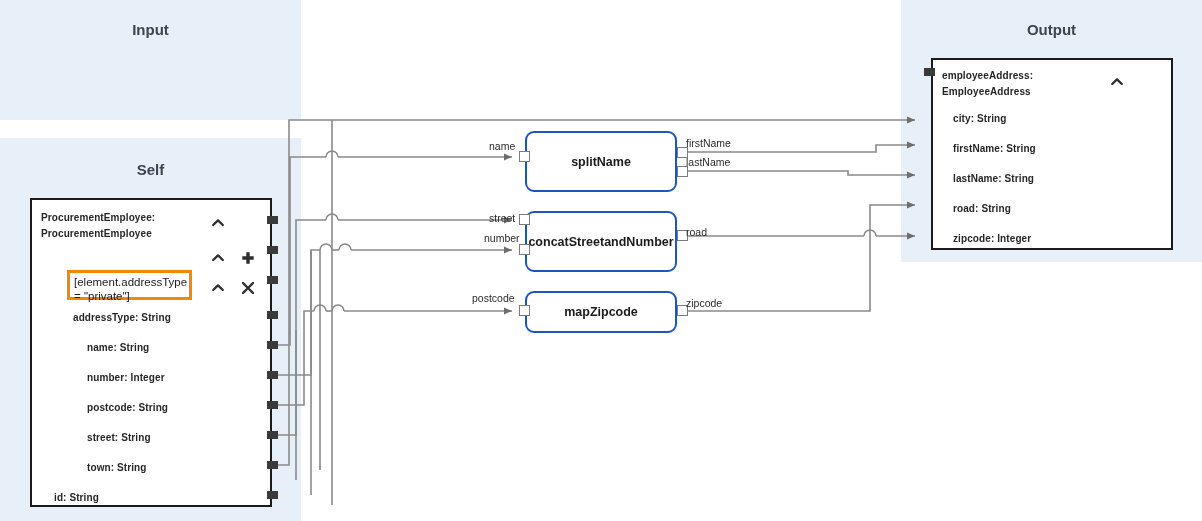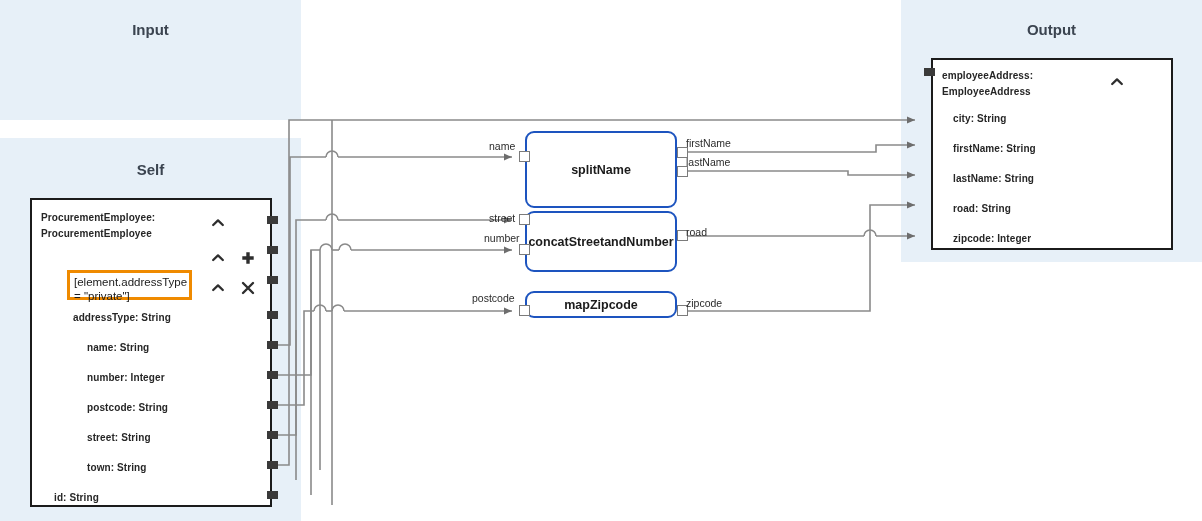--- a/index.html
+++ b/index.html
@@ -33,23 +33,23 @@
   
   .port-sq{position:absolute;width:11px;height:8px;background:#3a3a3a;}
   .port-open{position:absolute;width:11px;height:11px;background:#ffffff;
              border:1.5px solid #7b7b7b;box-sizing:border-box;}
 
   
   .fnode{position:absolute;background:#ffffff;border:2.4px solid #1d54bf;
          border-radius:9px;box-sizing:border-box;
          display:flex;align-items:center;justify-content:center;
          font-size:12.5px;font-weight:bold;color:#1b1b1b;}
-  #fn-splitname{left:525px;top:131px;width:152px;height:77px;}
+  #fn-splitname{left:525px;top:131px;width:152px;height:61px;}
   #fn-concat{left:525px;top:211px;width:152px;height:61px;}
-  #fn-mapzip{left:525px;top:291px;width:152px;height:27px;align-items:center;}
+  #fn-mapzip{left:525px;top:291px;width:152px;height:42px;align-items:center;}
 
   .wlabel{position:absolute;font-size:10.5px;color:#2b2b2b;white-space:nowrap;}
 
   svg.wires{position:absolute;left:0;top:0;width:1202px;height:521px;
             pointer-events:none;}
 </style>
 </head>
 <body>
 
 <div class="panel" id="panel-input">

